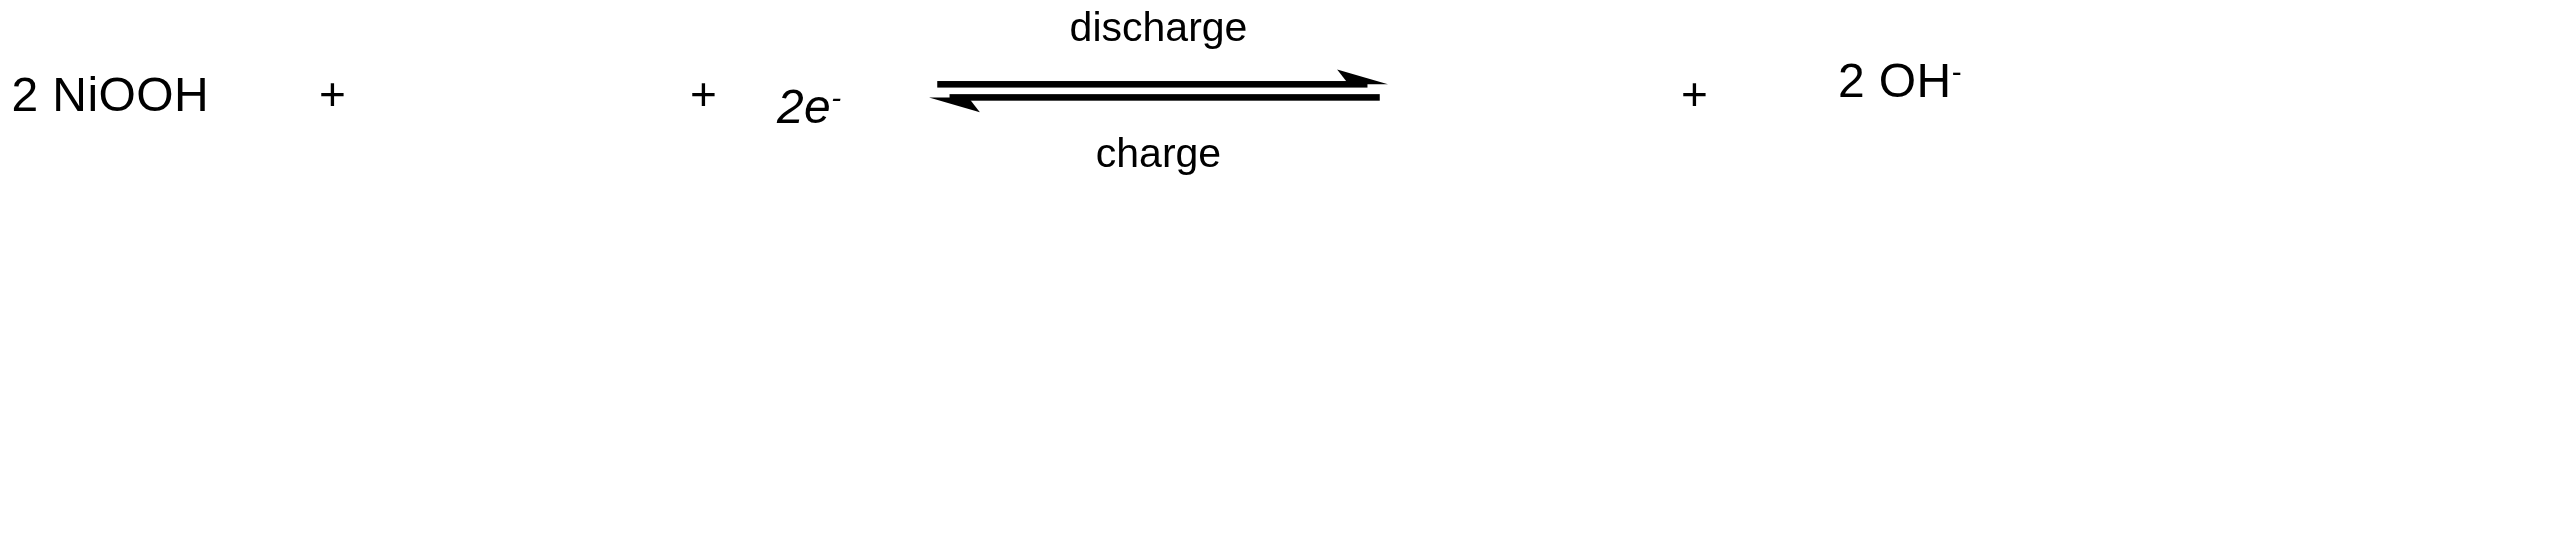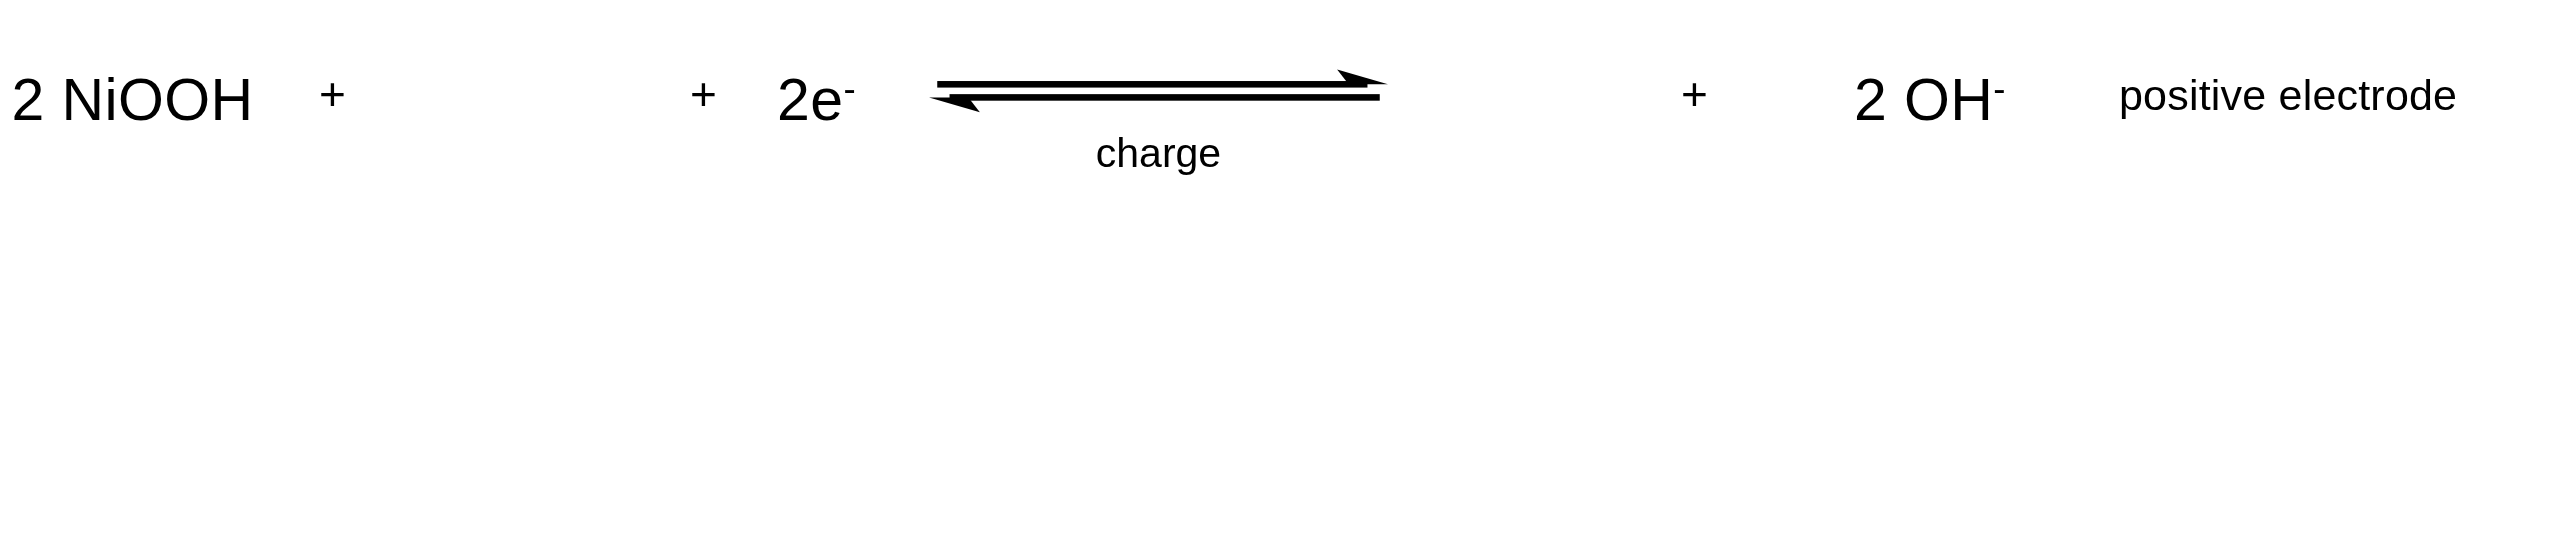--- a/index.html
+++ b/index.html
@@ -30,21 +30,21 @@
     width: 2576px;
     height: 197px;
     display: flex;
     align-items: center;
   }
   #row-positive { top: 0px; }
   #row-negative { top: 313px; }
 
   
   .species {
-    font-size: 59px;
+    font-size: 48px;
     font-weight: 400;
     line-height: 1;
     white-space: nowrap;
     letter-spacing: 0.4px;
   }
   .plus {
     font-size: 46px;
     line-height: 1;
     white-space: nowrap;
     text-align: center;
@@ -73,26 +73,26 @@
   }
 
   
   .cell { position: absolute; }
 
   
   .c-r1-a { left: 11.5px;   top: 71px; }
   .c-r1-p1 { left: 308px; top: 71px; width: 49px; }
   .c-r1-b { left: 421px;  top: 71px; }
   .c-r1-p2 { left: 679px; top: 71px; width: 49px; }
-  .c-r1-c { left: 777px;  top: 71px; }
+  .c-r1-c { left: 777px;  top: 83px; font-style: italic; }
 
   
   .c-prod1-r1 { left: 1415px; top: 71px; }
   .c-prodplus-r1 { left: 1670px; top: 71px; width: 49px; }
-  .c-prod2-r1 { left: 1838px; top: 71px; margin-left: 16px; }
+  .c-prod2-r1 { left: 1838px; top: 57px; }
   .c-elec-r1 { left: 2119px; top: 74px; }
 
   
   .arrow-group {
     position: absolute;
     width: 461px;
     height: 189px;
   }
   #arrow-group-positive { left: 928px; top: 0px; }
 
@@ -126,37 +126,37 @@
     <span class="species cell c-r1-a"><span>2</span>&nbsp;<span>NiOOH</span></span>
 
     <span class="plus cell c-r1-p1">+</span>
 
 
     <span class="plus cell c-r1-p2">+</span>
 
     <span class="species cell c-r1-c"><span>2e</span><sup class="sup-charge">-</sup></span>
 
     <div class="arrow-group" id="arrow-group-positive">
+      <div class="arrow-caption caption-top">discharge</div>
       <svg class="arrow-svg" viewBox="0 0 560 72" aria-hidden="true">
 
         <rect x="10" y="22" width="525" height="8" fill="#000000"></rect>
         <polygon points="560,26 498,8 512,26" fill="#000000"></polygon>
 
         <rect x="25" y="38" width="525" height="8" fill="#000000"></rect>
         <polygon points="0,42 62,60 48,42" fill="#000000"></polygon>
       </svg>
       <div class="arrow-caption caption-bottom">charge</div>
     </div>
 
 
     <span class="plus cell c-prodplus-r1">+</span>
 
     <span class="species cell c-prod2-r1"><span>2</span>&nbsp;<span>OH</span><sup class="sup-charge">-</sup></span>
 
-    <span class="electrode-label cell c-elec-r1">positive electrode</span>
   </div>
 
   <div class="equation-row" id="row-negative">
 
     
 
     
 
     
 

